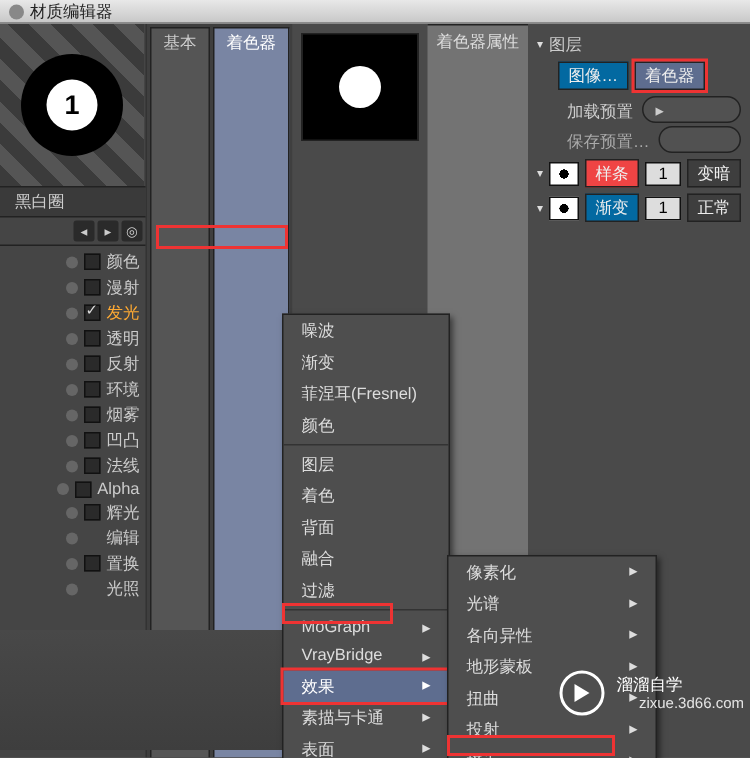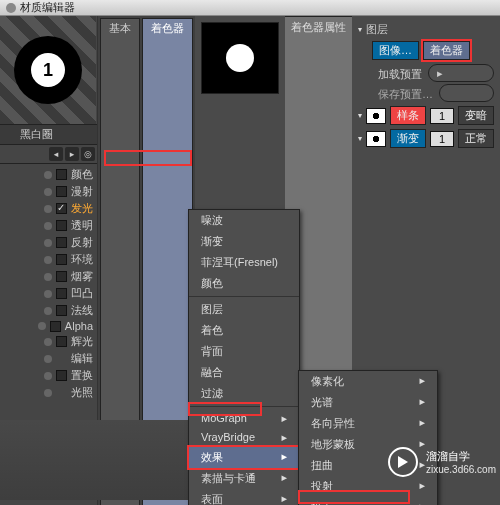--- a/index.html
+++ b/index.html
@@ -4,21 +4,21 @@
 <style>
   * { margin: 0; padding: 0; box-sizing: border-box; font-family: "Microsoft YaHei", Arial, sans-serif; font-size: 11px; }
   body { background: #555; width: 500px; height: 505px; overflow: hidden; }
   .titlebar { background: linear-gradient(#e8e8e8, #c8c8c8); height: 16px; color: #222; padding: 1px 6px; border-bottom: 1px solid #888; display: flex; align-items: center; gap: 4px; }
   .titlebar .icon { width: 10px; height: 10px; background: #888; border-radius: 50%; display: inline-block; }
   .main { display: flex; height: calc(100% - 16px); }
   .left { width: 98px; background: #454545; display: flex; flex-direction: column; border-right: 1px solid #333; }
   .preview-big { width: 96px; height: 108px; background: repeating-linear-gradient(45deg,#3b3b3b 0 10px,#555 10px 20px); display:flex; align-items:center; justify-content:center; }
   .circleA { width: 68px; height: 68px; background:#000; border-radius:50%; display:flex;align-items:center;justify-content:center;}
   .circleB { width: 34px; height: 34px; background:#fff; border-radius:50%; display:flex;align-items:center;justify-content:center; font-weight:bold; font-size:18px; color:#000;}
-  .matname { background:#3a3a3a; color:#ccc; padding:2px 20px; border-top:1px solid #222;}
+  .matname { background:#3a3a3a; color:#ccc; padding:2px 10px; border-top:1px solid #222;}
   .iconrow { display:flex; justify-content:flex-end; gap:2px; padding:2px; border-top:1px solid #222; border-bottom:1px solid #222;}
   .iconrow span { width:14px; height:14px; background:#2a2a2a; border-radius:2px; color:#ccc; display:inline-flex;align-items:center;justify-content:center; font-size:9px;}
   .channels { flex:1; overflow:auto; padding:2px 0;}
   .ch { display:flex; align-items:center; gap:4px; padding:1px 4px; color:#ccc;}
   .ch.active { color:#ffaa33; }
   .chk { width:11px; height:11px; background:#2a2a2a; border:1px solid #111; display:inline-block;}
   .chk.on::after { content:"✓"; color:#ddd; position:relative; top:-3px; left:0; font-size:10px;}
   .dot { width:8px; height:8px; background:#666; border-radius:50%; display:inline-block; margin-left:auto;}
   .right { flex:1; background:#4a4a4a; display:flex; }
   .tabs { display:flex; gap:2px; padding:2px 2px 0; background:#3f3f3f; }
@@ -50,21 +50,21 @@
   .menu1 { left:188px; top:209px; width:112px;}
   .menu2 { left:298px; top:370px; width:140px;}
   .mi.hl { outline:2px solid #e33; background:#5e6d8f; color:#fff;}
   .mark1 { position:absolute; left:104px; top:150px; width:88px; height:16px; border:2px solid #e33; pointer-events:none;}
   .mark-effect { position:absolute; left:188px; top:402px; width:74px; height:14px; border:2px solid #e33; pointer-events:none; z-index:12;}
   .mark-yt { position:absolute; left:298px; top:490px; width:112px; height:14px; border:2px solid #e33; pointer-events:none; z-index:12;}
   .bg3d { position:absolute; left:0; top:420px; width:188px; height:80px; background:linear-gradient(#484848,#3e3e3e);}
   .watermark { position:absolute; right:4px; bottom:28px; display:flex; align-items:center; gap:8px; color:#fff; font-size:16px; z-index:30;}
   .wm-icon { width:30px; height:30px; border:2px solid #fff; border-radius:50%; display:flex;align-items:center;justify-content:center;}
   .wm-icon::after{content:""; width:0;height:0;border-left:10px solid #fff;border-top:6px solid transparent;border-bottom:6px solid transparent;}
-  .wm-sub { font-size:10px; opacity:.85;}
+  .wm-sub { font-size:10px; opacity:.85;margin-left:15px;}
   .sub { color:#aaa;}
 </style>
 </head>
 <body>
 
 <div class="titlebar">
   <span class="icon"></span>
   <span>材质编辑器</span>
 </div>
 

